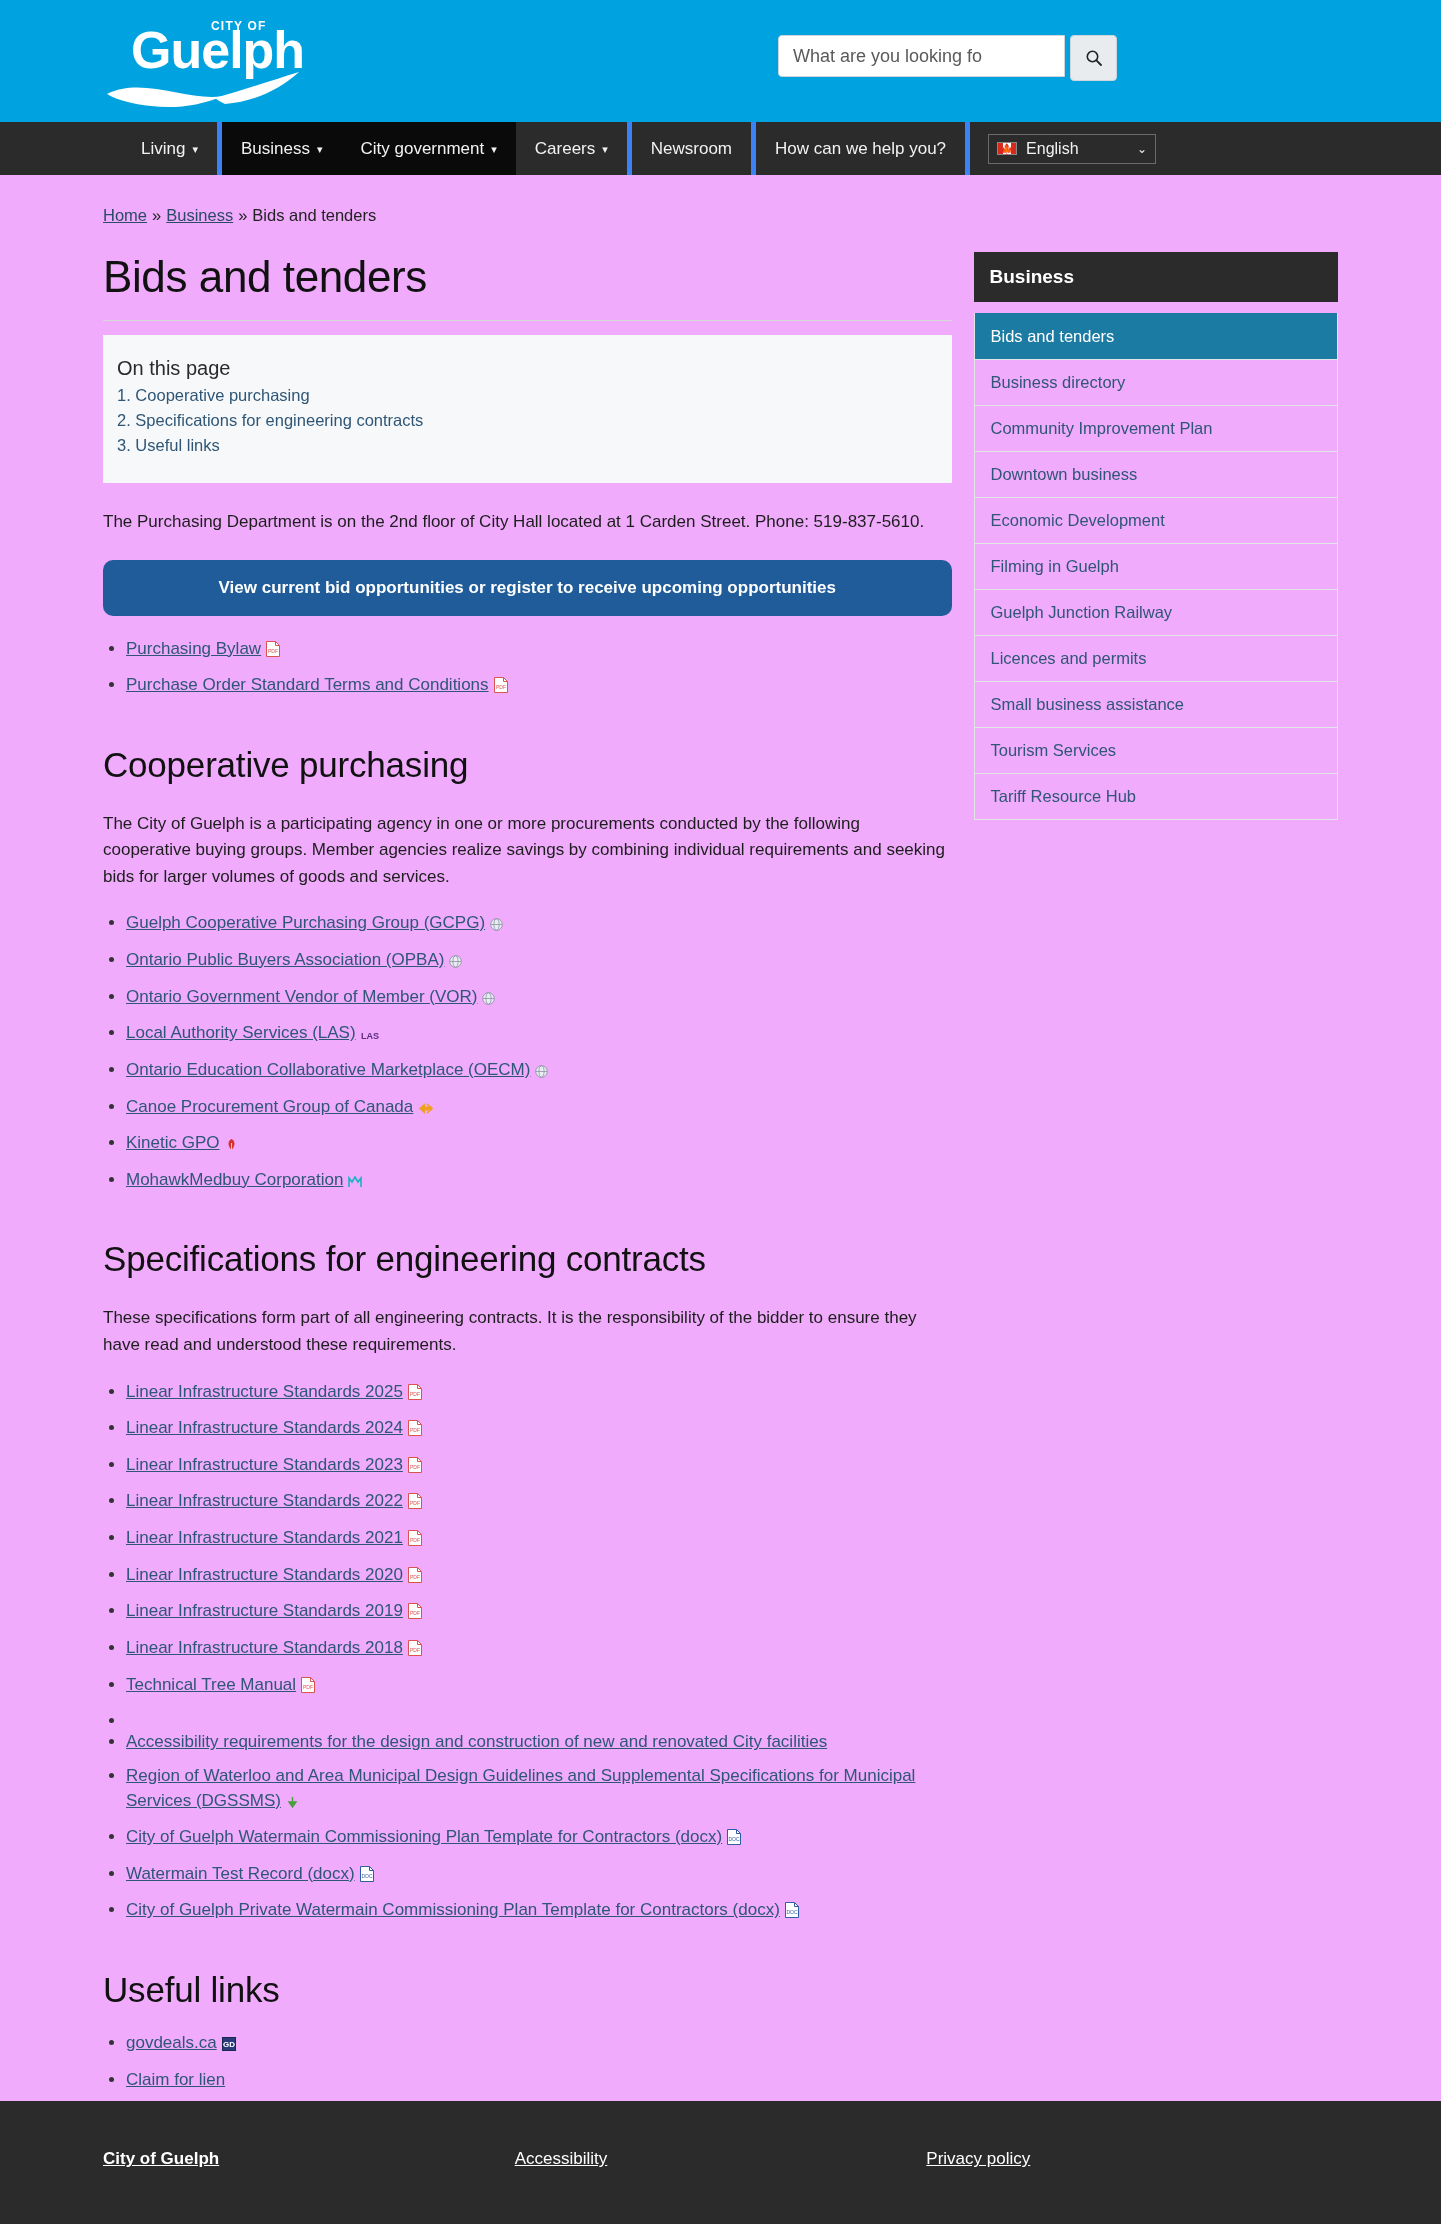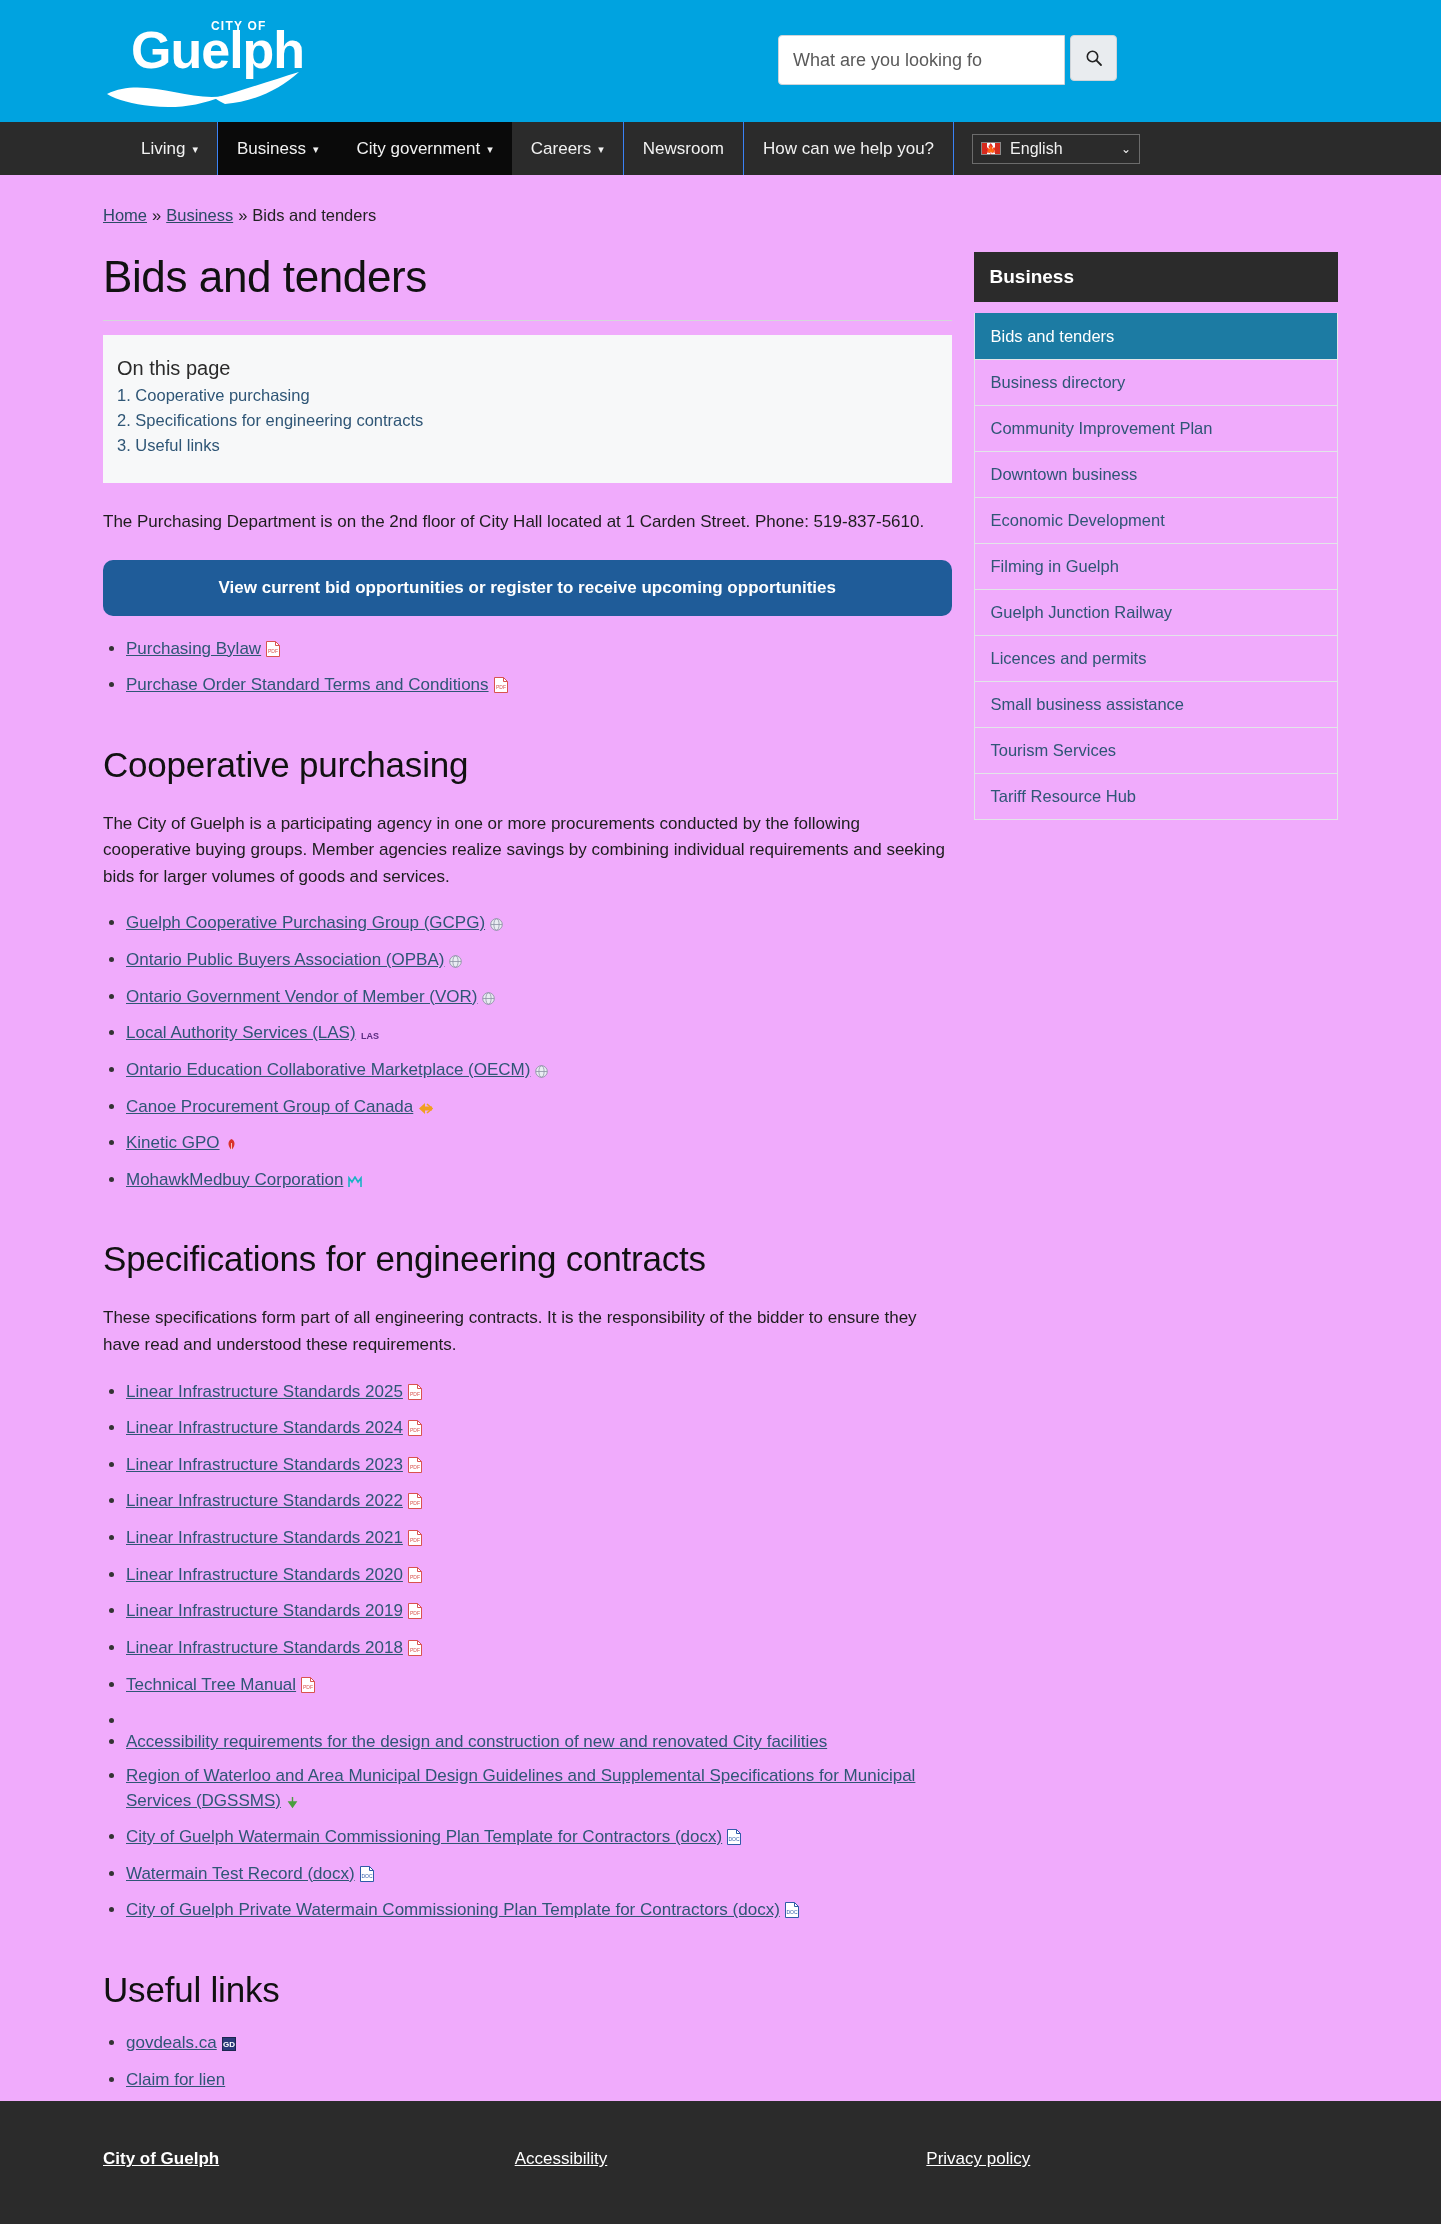--- a/index.html
+++ b/index.html
@@ -33,21 +33,21 @@
 
   .search-wrap {
     position: absolute;
     right: 324px;
     top: 35px;
     display: flex;
     align-items: stretch;
   }
   .search-input {
     width: 287px;
-    height: 50px;
+    height: 42px;
     border: 1px solid #cfd4d9;
     border-radius: 4px 0 0 4px;
     background: #fff;
     padding: 0 14px;
     font-size: 18px;
     font-family: "Liberation Sans", sans-serif;
     color: #333;
     outline: none;
   }
   .search-input::placeholder { color: #5a5a5a; }
@@ -80,21 +80,21 @@
   }
   .nav-item {
     display: flex;
     align-items: center;
     padding: 0 19px;
     color: #f2f2f2;
     font-size: 17px;
     white-space: nowrap;
     cursor: pointer;
     text-decoration: none;
-    border-right: 1px solid #3b82f6;
+    border-right: 5px solid #3b82f6;
   }
   .nav-item.dark { background: #0a0a0a; border-right: none; }
   .nav-item .caret {
     margin-left: 7px;
     font-size: 11px;
     line-height: 1;
     transform: translateY(1px);
   }
   .lang-select {
     display: flex;

